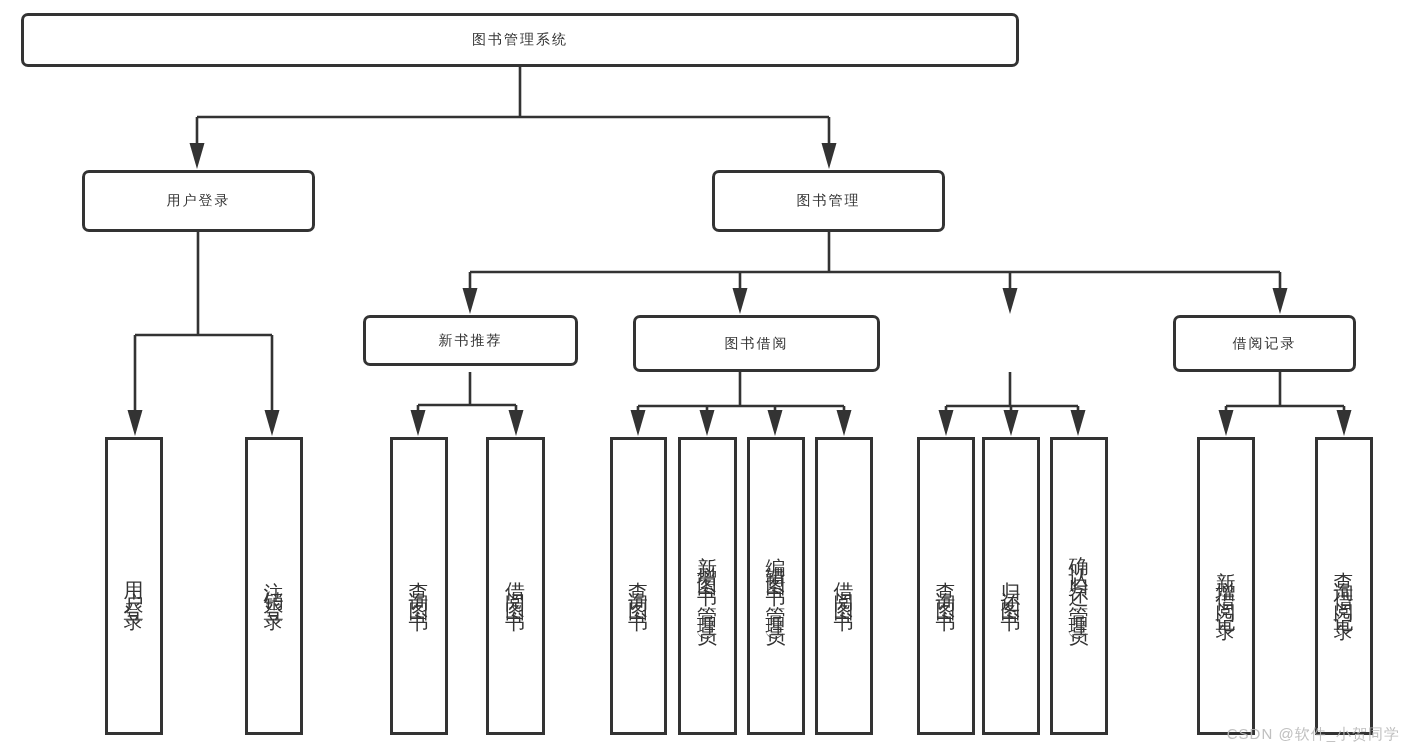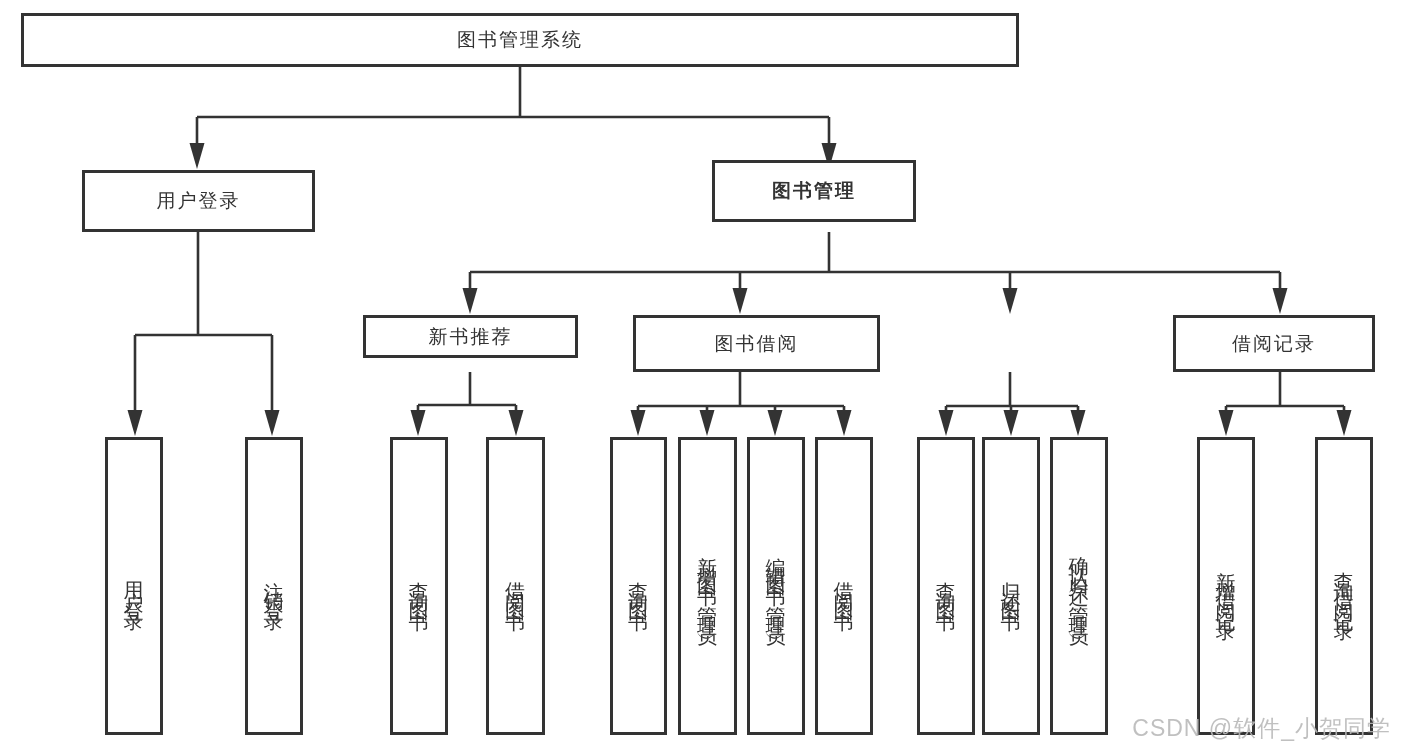--- a/index.html
+++ b/index.html
@@ -26,37 +26,38 @@
     box-sizing: border-box;
     border: 3px solid #333333;
     background: #ffffff;
     color: #333333;
     display: flex;
     align-items: center;
     justify-content: center;
     z-index: 2;
   }
   .box.h {
-    font-size: 19px;
+    font-size: 14px;
     letter-spacing: 2px;
     white-space: nowrap;
+    border-radius: 7px;
   }
   .box.v {
     writing-mode: vertical-rl;
     text-orientation: mixed;
     font-size: 20px;
     letter-spacing: 10px;
     line-height: 1;
   }
   #watermark {
     position: absolute;
-    right: 14px;
+    right: 5px;
     bottom: 3px;
     z-index: 5;
-    font-size: 23px;
+    font-size: 15px;
     letter-spacing: 1px;
     color: rgba(185, 185, 185, 0.9);
     white-space: nowrap;
     text-align: center;
   }
 </style>
 </head>
 <body>
 
 <div id="canvas">
@@ -97,25 +98,25 @@
       <polygon points="1011,436 1003.5,410 1018.5,410"></polygon>
       <polygon points="1078,436 1070.5,410 1085.5,410"></polygon>
       <polygon points="1226,436 1218.5,410 1233.5,410"></polygon>
       <polygon points="1344,436 1336.5,410 1351.5,410"></polygon>
     </g>
   </svg>
 
   <div class="box h" style="left:21px; top:13px; width:998px; height:54px;">图书管理系统</div>
 
   <div class="box h" style="left:82px; top:170px; width:233px; height:62px;">用户登录</div>
-  <div class="box h" style="left:712px; top:160px; width:204px; height:62px;font-weight:bold;">图书管理</div>
+  <div class="box h" style="left:712px; top:170px; width:233px; height:62px;">图书管理</div>
 
-  <div class="box h" style="left:363px; top:315px; width:215px; height:43px;">新书推荐</div>
+  <div class="box h" style="left:363px; top:315px; width:215px; height:51px;">新书推荐</div>
   <div class="box h" style="left:633px; top:315px; width:247px; height:57px;">图书借阅</div>
-  <div class="box h" style="left:1173px; top:315px; width:202px; height:57px;">借阅记录</div>
+  <div class="box h" style="left:1173px; top:315px; width:183px; height:57px;">借阅记录</div>
 
   <div class="box v" style="left:105px; top:437px; width:58px; height:298px;">用户登录</div>
   <div class="box v" style="left:245px; top:437px; width:58px; height:298px;">注销登录</div>
 
   <div class="box v" style="left:390px; top:437px; width:58px; height:298px;">查询图书</div>
   <div class="box v" style="left:486px; top:437px; width:59px; height:298px;">借阅图书</div>
 
   <div class="box v" style="left:610px; top:437px; width:57px; height:298px;">查询图书</div>
   <div class="box v" style="left:678px; top:437px; width:59px; height:298px;">新增图书（管理员）</div>
   <div class="box v" style="left:747px; top:437px; width:58px; height:298px;">编辑图书（管理员）</div>

